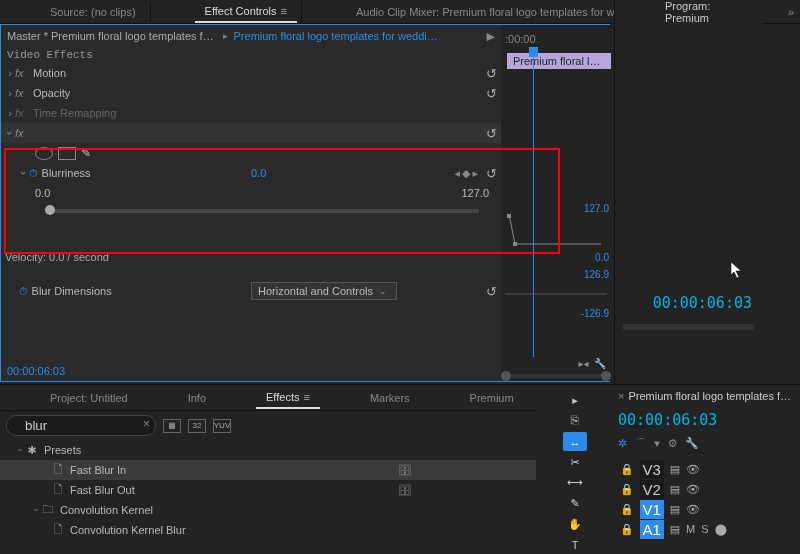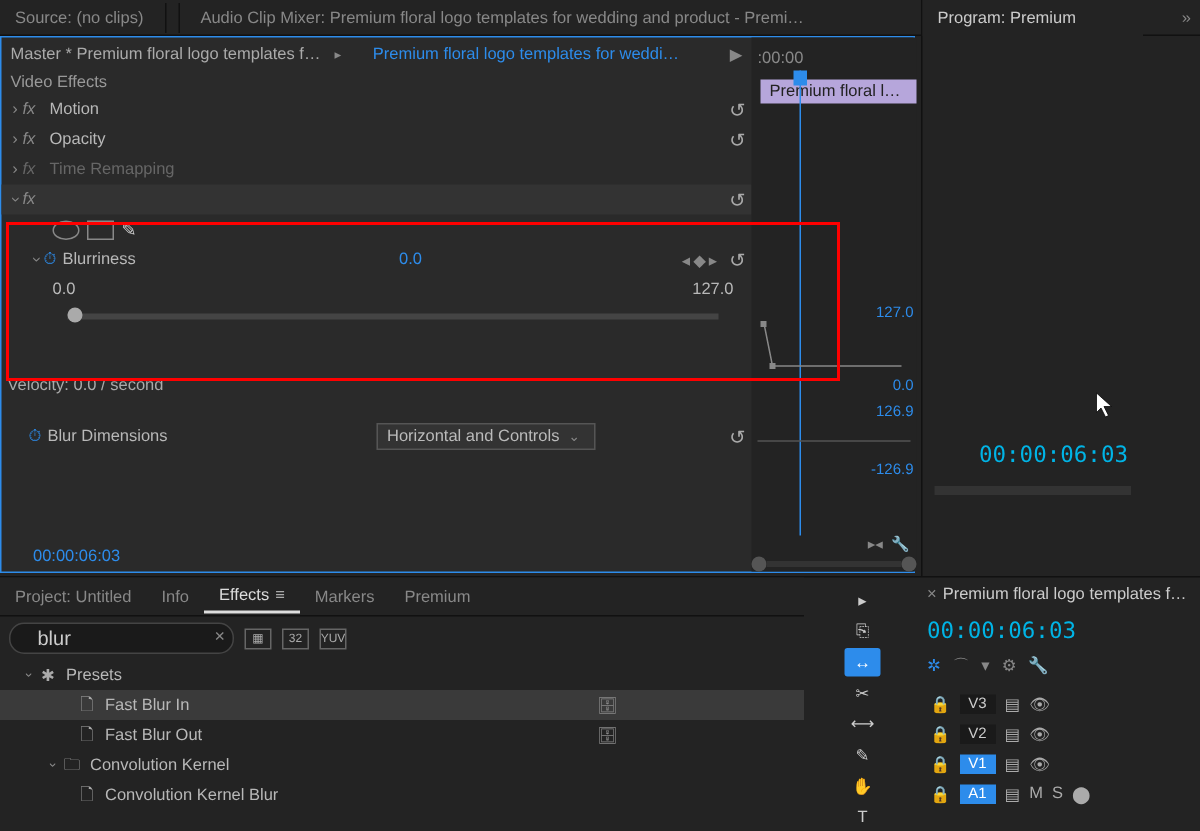--- a/index.html
+++ b/index.html
@@ -1,55 +1,55 @@
 <!DOCTYPE html>
 <html><head>
 <meta charset="utf-8">
 <style>
   * { box-sizing: border-box; margin: 0; padding: 0; font-family: "Segoe UI", Tahoma, sans-serif; }
   body { background: #232323; color: #b8b8b8; font-size: 11px; width: 800px; height: 554px; overflow: hidden; position: relative; }
-  .panel-tab { display: inline-block; padding: 4px 10px; color: #888; cursor: pointer; }
+  .panel-tab { display: inline-block; padding: 4px 10px; color: #888; cursor: pointer; margin-left: 40px; }
   .panel-tab.active { color: #ddd; border-bottom: 2px solid #ddd; }
   .top-bar { display: flex; align-items: center; height: 24px; background: #232323; border-bottom: 1px solid #111; }
   .top-bar .divider { width: 1px; height: 20px; background: #111; margin: 0 4px; }
   .top-bar .truncated { overflow: hidden; text-overflow: ellipsis; white-space: nowrap; flex: 1; color: #888; }
   .row { display: flex; align-items: center; height: 20px; padding: 0 4px; }
   .indent1 { padding-left: 18px; } .indent2 { padding-left: 34px; } .indent3 { padding-left: 50px; }
   .fx-icon { display: inline-block; width: 14px; font-style: italic; color: #888; margin-right: 4px; }
   .disclosure { display: inline-block; width: 10px; text-align: center; color: #888; cursor: pointer; }
   .reset-arrow { margin-left: auto; color: #aaa; cursor: pointer; font-size: 13px; }
-  .blue-link { color: #2d8ceb; cursor: pointer; margin-left: 15px; }
+  .blue-link { color: #2d8ceb; cursor: pointer; }
   .highlight-box { border: 2px solid #f00; position: absolute; pointer-events: none; }
   .slider-track { position: relative; height: 4px; background: #444; margin: 6px 10px; }
   .slider-thumb { position: absolute; left: 0; top: -4px; width: 10px; height: 10px; border-radius: 50%; background: #aaa; }
   .keyframe-nav { display: flex; gap: 2px; color: #888; align-items: center; }
   .keyframe-nav span { cursor: pointer; }
   .clip-bar { background: #b6a6db; color: #222; padding: 2px 6px; font-size: 11px; white-space: nowrap; overflow: hidden; text-overflow: ellipsis; }
   .ec-panel { position: absolute; left: 0; top: 24px; width: 610px; height: 358px; border: 1px solid #2d8ceb; background: #2a2a2a; }
   .ec-left { position: absolute; left: 0; top: 0; width: 500px; height: 100%; }
   .ec-right { position: absolute; left: 500px; top: 0; width: 110px; height: 100%; background: #232323; }
   .ec-header { display: flex; align-items: center; height: 22px; padding: 0 6px; }
-  .ec-section-title { color: #999; padding: 2px 6px; font-size: 11px; }
+  .ec-section-title { color: #999; padding: 2px 6px; font-size: 11px; font-family: Liberation Mono, monospace; }
   .right-panel { position: absolute; left: 614px; top: 0; width: 148px; height: 384px; background: #232323; border-left: 1px solid #111; }
   .timecode-big { color: #00b4e6; font-size: 15px; font-family: "Consolas", monospace; }
   .bottom-left { position: absolute; left: 0; top: 384px; width: 536px; height: 170px; background: #232323; border-top: 1px solid #111; }
   .bottom-right { position: absolute; left: 614px; top: 384px; width: 186px; height: 170px; background: #232323; border-top: 1px solid #111; }
   .toolbox { position: absolute; left: 536px; top: 384px; width: 78px; height: 170px; background: #232323; border-top: 1px solid #111; display: flex; flex-direction: column; align-items: center; gap: 2px; padding-top: 6px; }
   .toolbox .tool { width: 24px; height: 24px; display: flex; align-items: center; justify-content: center; color: #ccc; cursor: pointer; border-radius: 2px; }
   .toolbox .tool.active { background: #2d8ceb; color: #fff; }
   .search-box { display: flex; align-items: center; gap: 4px; padding: 4px 6px; }
   .search-input { background: #1a1a1a; border: 1px solid #444; color: #ccc; padding: 2px 18px 2px 18px; width: 150px; border-radius: 10px; position: relative; }
   .search-wrap { position: relative; }
   .search-wrap .mag { position: absolute; left: 6px; top: 3px; color: #888; font-size: 11px; }
   .search-wrap .clear-x { position: absolute; right: 6px; top: 2px; color: #888; cursor: pointer; font-size: 12px; }
   .preset-icon { display: inline-block; width: 16px; text-align: center; margin-right: 4px; color: #aaa; }
   .folder-icon::before { content: "🗀"; color: #aaa; }
   .small-box { display:inline-flex; align-items:center; justify-content:center; width:18px; height:14px; border:1px solid #666; font-size:8px; color:#aaa; margin-left:3px; cursor:pointer; }
   .track-row { display: flex; align-items: center; height: 20px; gap: 6px; padding-left: 6px; }
-  .track-label { background: #1a1a1a; width: 24px; text-align: center; padding: 1px 0; color: #ccc; font-size: 10px; }
+  .track-label { background: #1a1a1a; width: 24px; text-align: center; padding: 1px 0; color: #ccc; font-size: 15px; }
   .track-label.sel { background: #2d8ceb; color: #fff; }
   .lock-ic, .eye-ic, .bars-ic, .mute-ic { color: #aaa; cursor: pointer; font-size: 11px; }
   .dim-icon { color: #666; }
   .mask-shape { display:inline-block; width:18px; height:13px; border:1px solid #888; margin-right:5px; cursor:pointer; }
   .mask-ellipse { border-radius: 50%; }
   .pen-ic { display:inline-block; color:#ccc; cursor:pointer; font-size:12px; }
   .dropdown { background: #333; border: 1px solid #555; color: #bbb; padding: 2px 6px; cursor: pointer; display:inline-flex; align-items:center; gap:6px; }
   .scrollbar-h { position:absolute; bottom:0; left:0; right:0; height:10px; display:flex; align-items:center; }
   .scrollbar-h .thumb-end { width:10px; height:10px; border-radius:50%; background:#555; }
   .scrollbar-h .thumb-bar { flex:1; height:4px; background:#333; }
@@ -60,20 +60,21 @@
   .menu-icon::after { content: "≡"; margin-left: 4px; color: #aaa; }
   .chev { font-size: 9px; color:#888; display:inline-block; margin-right:3px; }
   .stopwatch { color:#2d8ceb; margin-right:4px; cursor:pointer; }
 </style>
 </head>
 <body>
 
 <div class="top-bar">
   <span class="panel-tab">Source: (no clips)</span>
   <span class="divider"></span>
+  <span class="panel-tab active menu-icon">Effect Controls</span>
   <span class="divider"></span>
   <span class="panel-tab truncated">Audio Clip Mixer: Premium floral logo templates for wedding and product - Premi…</span>
   <span style="padding:0 6px;color:#888;cursor:pointer">»</span>
 </div>
 
 <div class="right-panel">
   <div class="top-bar" style="border:0">
     <span class="panel-tab" style="color:#ccc">Program: Premium</span>
   </div>
   <div style="position:absolute; right:18px; top:261px; color:#fff; font-size:14px;">

